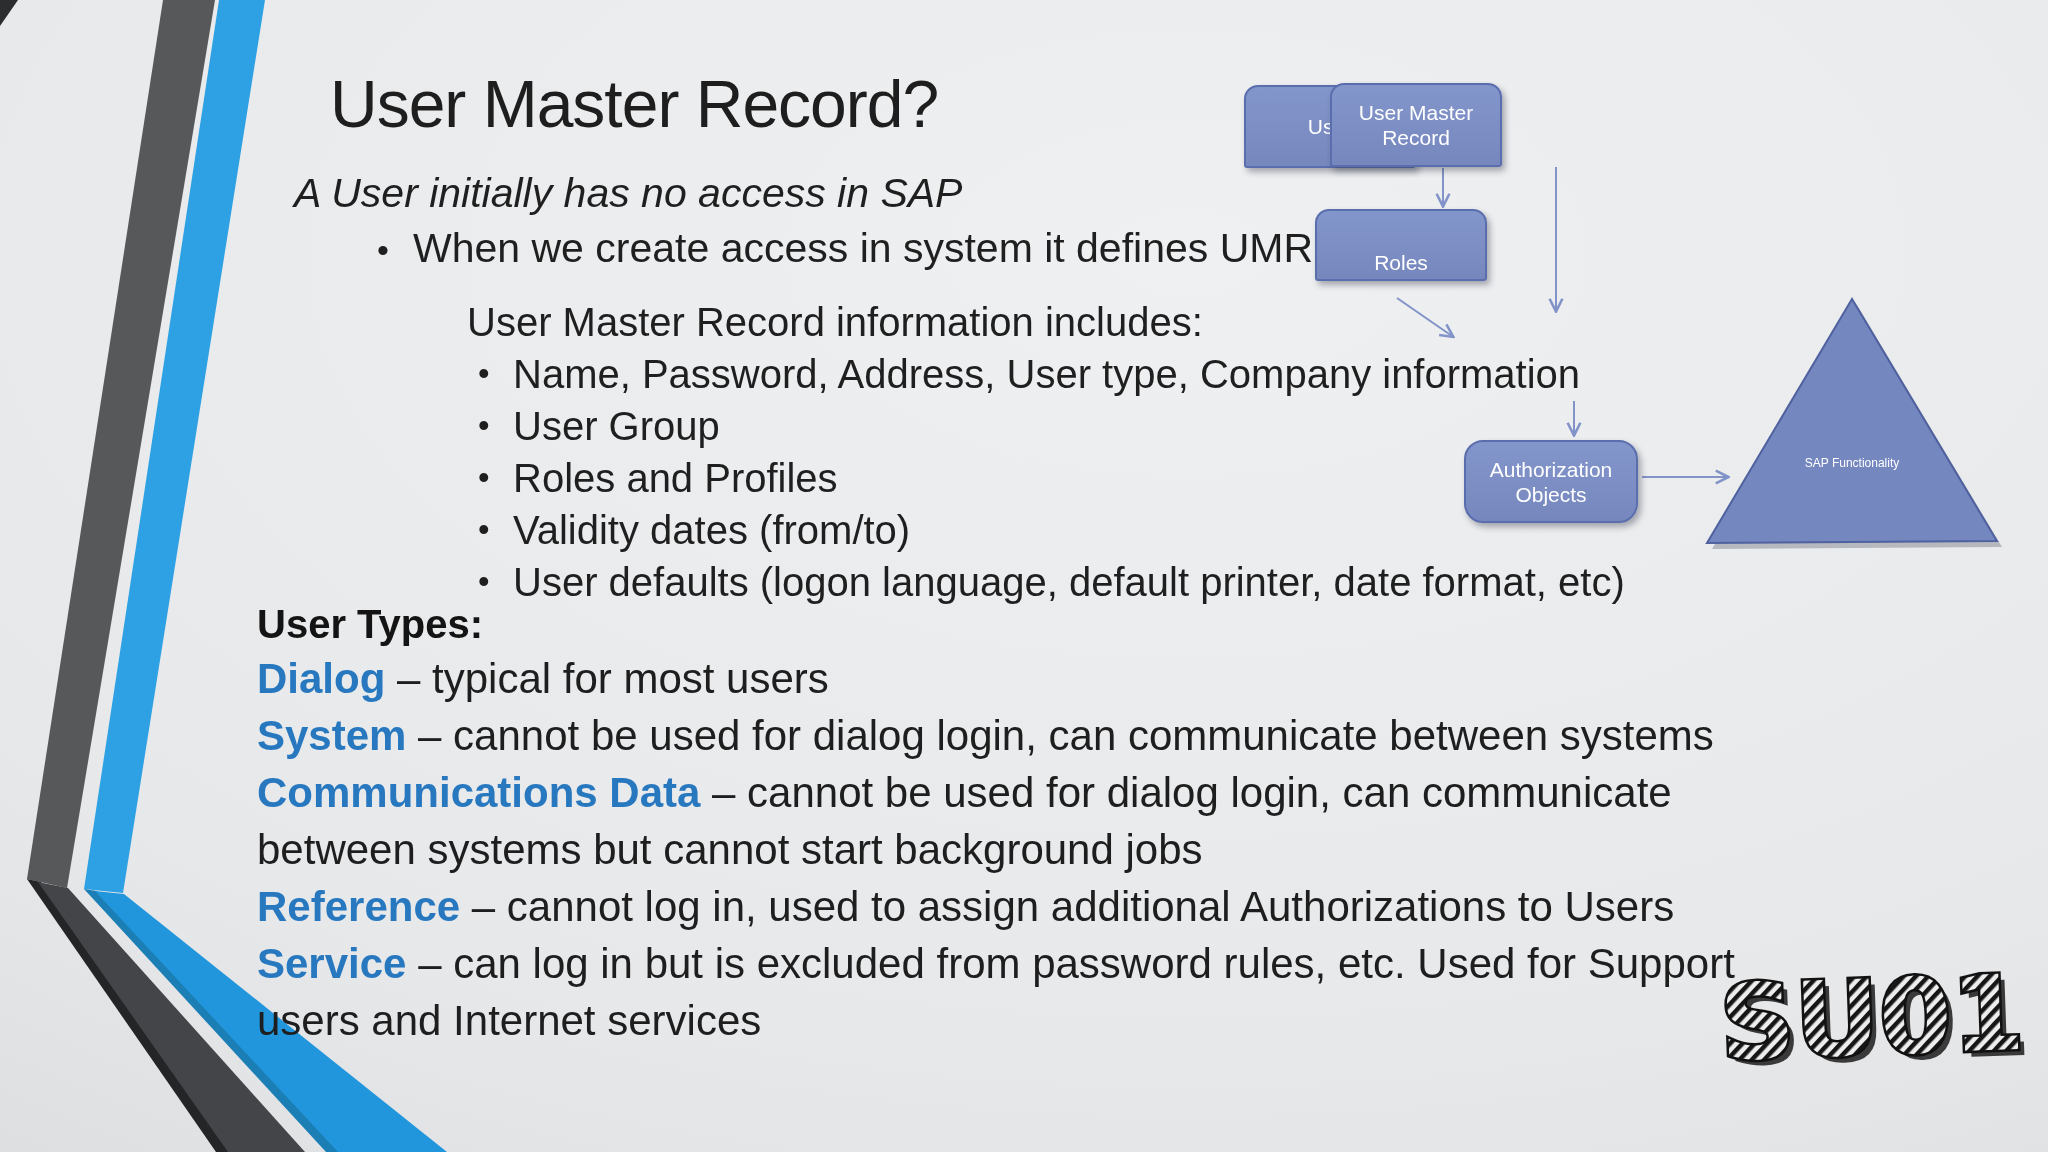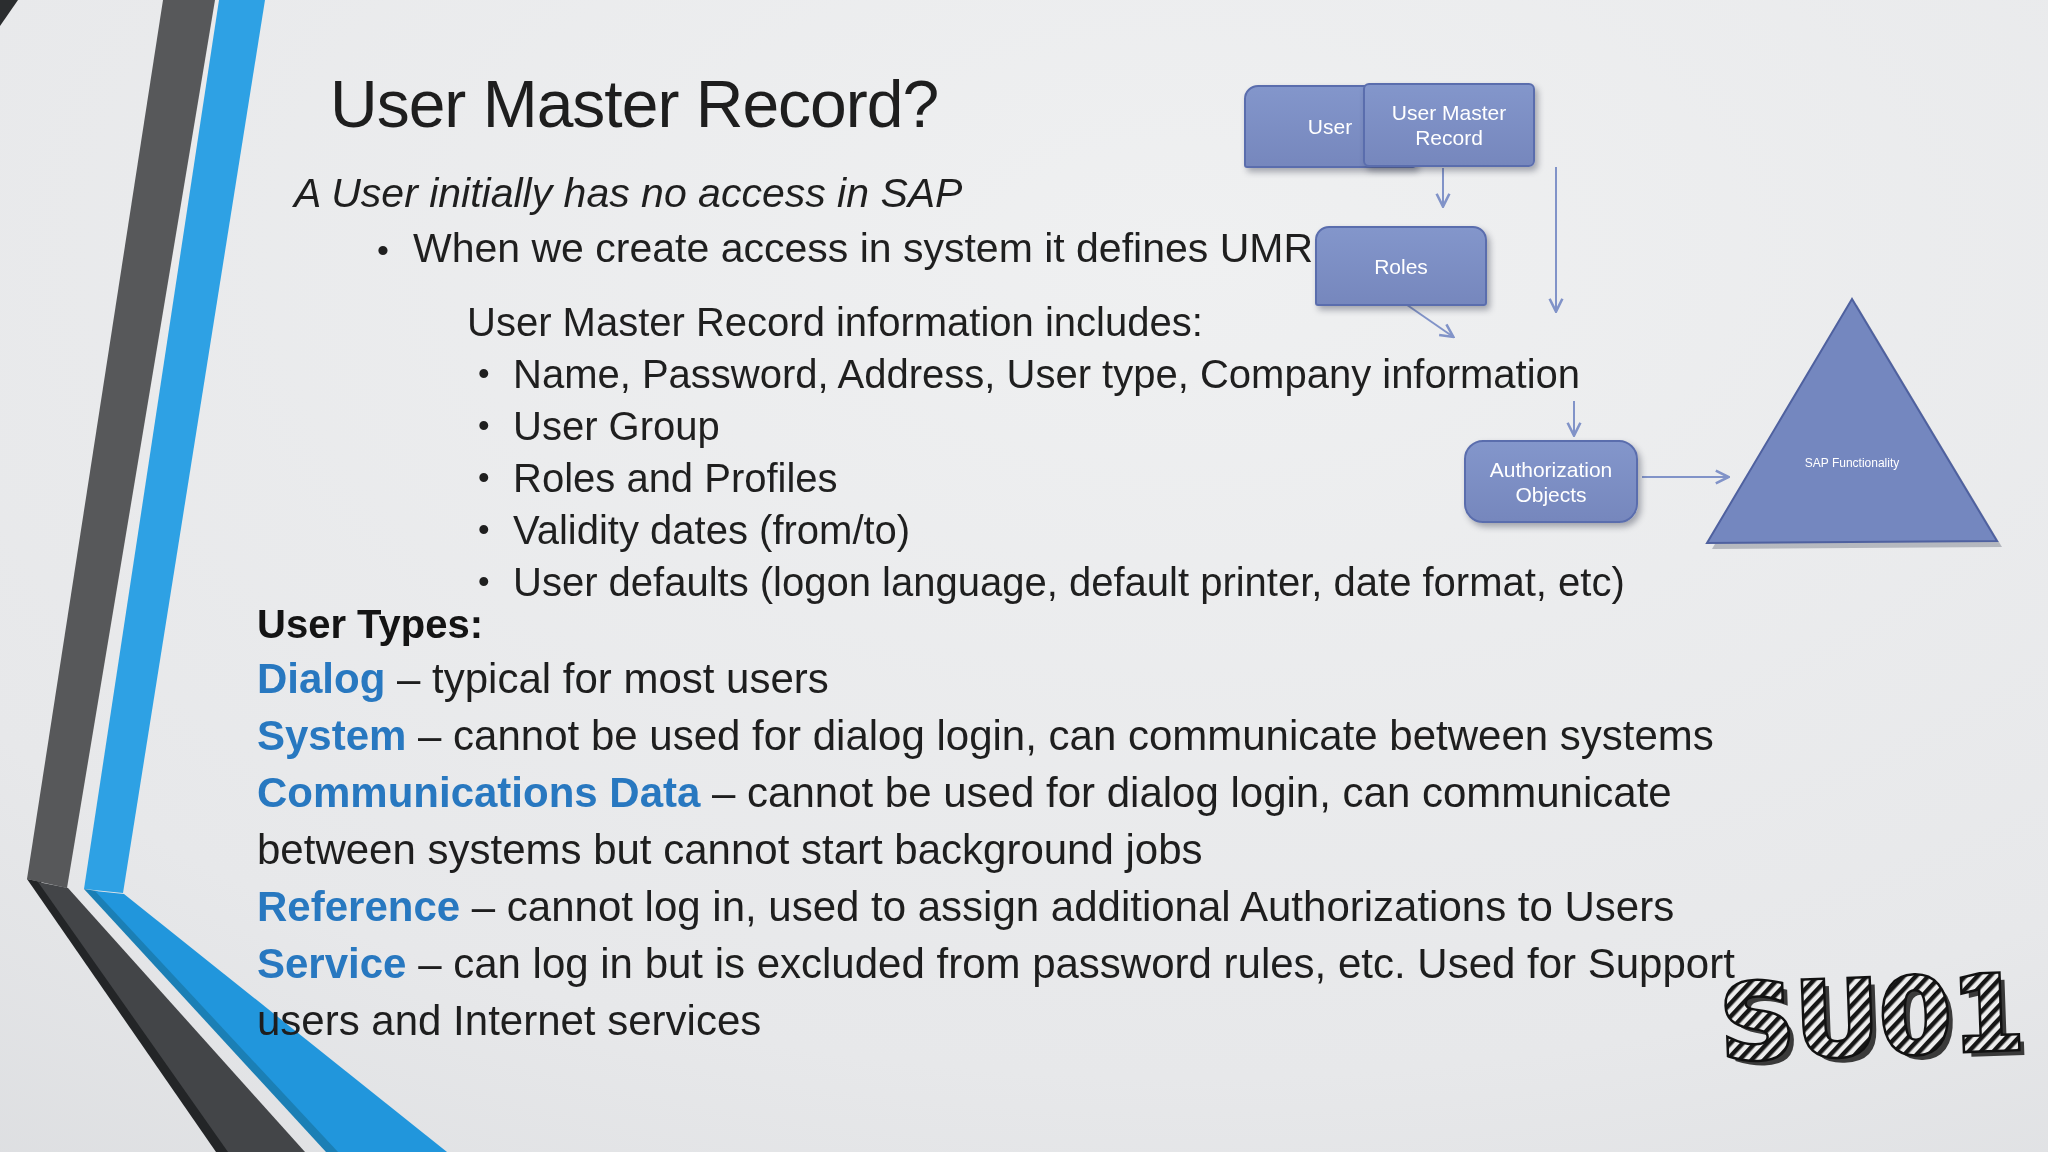--- a/index.html
+++ b/index.html
@@ -33,22 +33,22 @@
   
   .dbox{
     position:absolute;display:flex;align-items:center;justify-content:center;text-align:center;
     background:linear-gradient(180deg,#8396CB 0%,#7687BD 100%);
     border:2px solid var(--node-border,#5A6DAD);
     border-radius:14px 14px 3px 3px;
     box-shadow:3px 4px 6px rgba(50,55,75,0.40);
     color:#FFFFFF;font-size:21px;line-height:25px;box-sizing:border-box;padding:4px 8px;
   }
   #node-user{left:1244px;top:85px;width:172px;height:83px;}
-  #node-umr{left:1363px;top:83px;width:172px;height:84px;border-radius:6px;}
-  #node-roles{left:1315px;top:226px;width:172px;height:80px;}
+  #node-umr{left:1330px;top:83px;width:172px;height:84px;}
+  #node-roles{left:1315px;top:209px;width:172px;height:72px;align-items:flex-end;}
   #node-profiles{left:1460px;top:317px;width:172px;height:83px;}
   #node-auth{left:1464px;top:440px;width:174px;height:83px;border-radius:19px;}
   #triangle-label{
     position:absolute;left:1782px;top:449px;width:140px;text-align:center;
     color:#FFFFFF;font-size:12px;line-height:28px;
   }
 </style>
 </head>
 <body>
 

